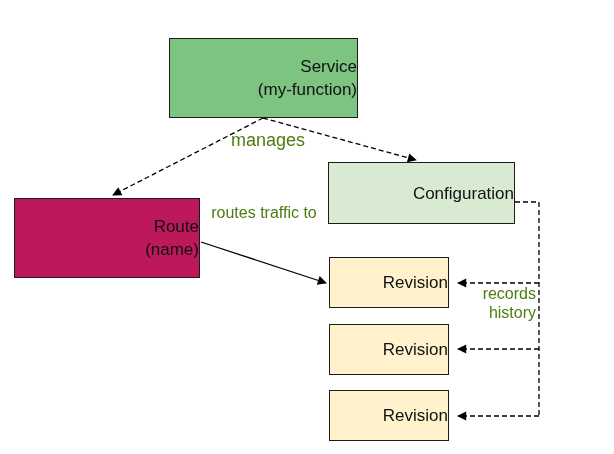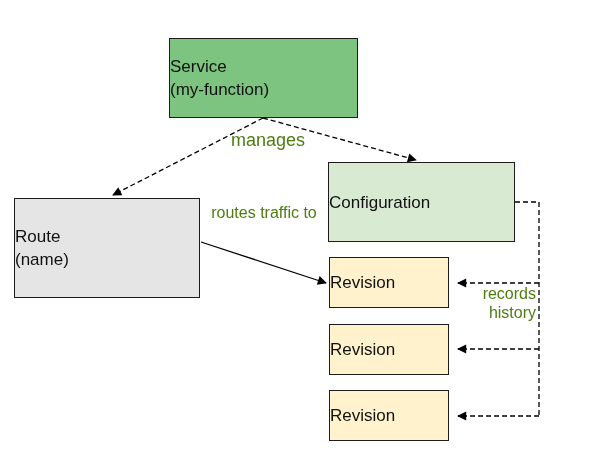--- a/index.html
+++ b/index.html
@@ -15,37 +15,37 @@
     background: #ffffff;
     overflow: hidden;
     color: #111111;
   }
   .node {
     position: absolute;
     box-sizing: border-box;
     border: 1px solid #1c1c1c;
     display: flex;
     flex-direction: column;
-    align-items: flex-start;
+    align-items: flex-end;
     justify-content: center;
     text-align: center;
     font-size: 17px;
     line-height: 23px;
     color: #111111;
   }
   .node-service {
     left: 169px; top: 38px; width: 189px; height: 80px;
     background: #7cc47f;
   }
   .node-route {
-    left: 14px; top: 198px; width: 186px; height: 100px;
-    background: #e5e5e5;
+    left: 14px; top: 198px; width: 186px; height: 80px;
+    background: #be185d;
   }
   .node-configuration {
-    left: 328px; top: 162px; width: 187px; height: 80px;
+    left: 328px; top: 162px; width: 187px; height: 62px;
     background: #d9ead3;
   }
   .node-revision {
     width: 120px; height: 51px;
     background: #fff2cc;
     left: 329px;
   }
   .node-revision.r1 { top: 257px; }
   .node-revision.r2 { top: 324px; }
   .node-revision.r3 { top: 390px; }

